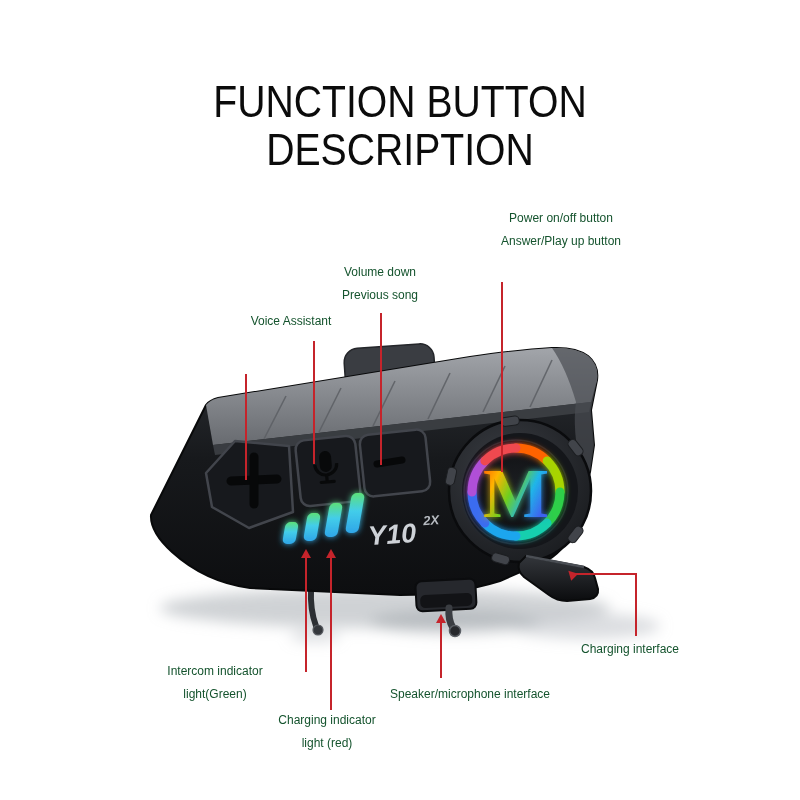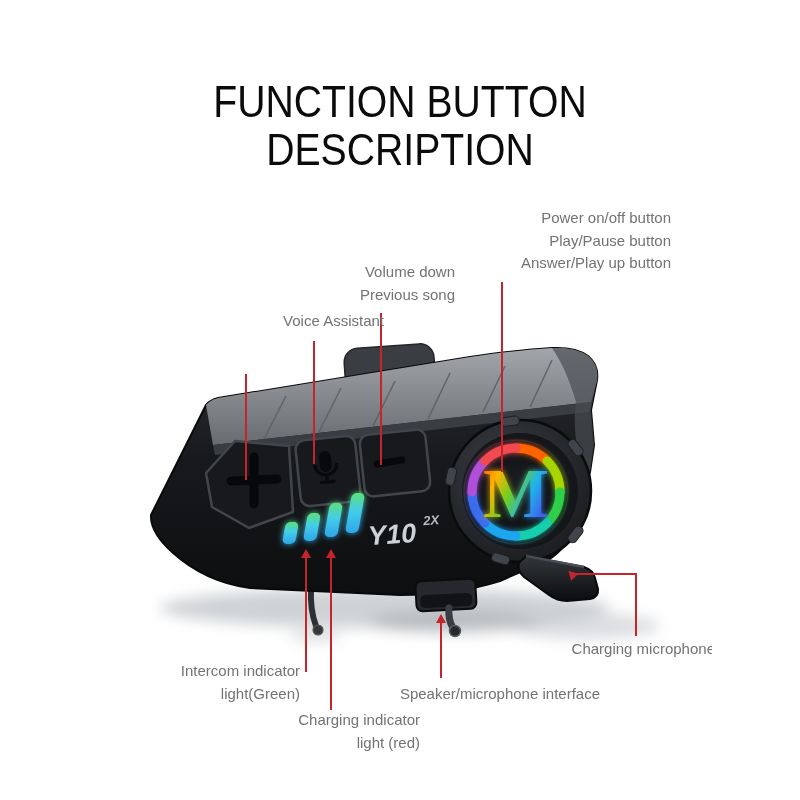--- a/index.html
+++ b/index.html
@@ -2,22 +2,22 @@
 <html><head>
 <meta charset="utf-8">
 <style>
   html,body{margin:0;padding:0;background:#ffffff;}
   #stage{position:relative;width:712px;height:800px;background:#ffffff;overflow:hidden;
          font-family:"Liberation Sans",sans-serif;}
   #device-svg{position:absolute;left:0;top:0;z-index:1;}
   .title{position:absolute;left:0;top:78px;width:800px;text-align:center;z-index:2;
          font-size:45px;line-height:48px;font-weight:400;color:#0b0b0b;
          transform:scaleX(0.87);transform-origin:400px 0;}
-  .callout{position:absolute;z-index:3;text-align:right;font-size:15px;line-height:22.5px;
-           color:#737373;}
+  .callout{position:absolute;z-index:3;text-align:center;font-size:12px;line-height:22.5px;
+           color:#14532d;}
   .cl{display:block;white-space:nowrap;}
   .rline{position:absolute;width:2px;background:#c5242b;z-index:2;}
   .rline-h{position:absolute;height:2px;background:#c5242b;z-index:2;}
   .arrow-up{position:absolute;width:0;height:0;z-index:2;
             border-left:5px solid transparent;border-right:5px solid transparent;
             border-bottom:9px solid #c5242b;}
   .arrow-upleft{position:absolute;width:0;height:0;z-index:2;
             border-top:5px solid transparent;border-bottom:5px solid transparent;
             border-right:9px solid #c5242b;transform:rotate(45deg);}
 </style>
@@ -221,46 +221,45 @@
   <div class="arrow-up" style="left:326px;top:549px"></div>
 
   <div class="rline" style="left:440px;top:621px;height:57px"></div>
   <div class="arrow-up" style="left:436px;top:614px"></div>
 
   <div class="rline-h" style="left:575px;top:573px;width:62px"></div>
   <div class="rline" style="left:635px;top:573px;height:63px"></div>
   <div class="arrow-upleft" style="left:567px;top:569px"></div>
 
 
-  <div class="callout" style="left:234px;top:310px;width:150px">
+  <div class="callout" style="left:216px;top:310px;width:150px">
     <span class="cl">Voice Assistant</span>
   </div>
 
   <div class="callout" style="left:305px;top:261px;width:150px">
     <span class="cl">Volume down</span>
     <span class="cl">Previous song</span>
   </div>
 
   <div class="callout" style="left:451px;top:207px;width:220px">
     <span class="cl">Power on/off button</span>
-    <span class="cl">Play/Pause button</span>
     <span class="cl">Answer/Play up button</span>
   </div>
 
   <div class="callout" style="left:545px;top:638px;width:170px">
-    <span class="cl">Charging microphone</span>
+    <span class="cl">Charging interface</span>
   </div>
 
   <div class="callout" style="left:340px;top:683px;width:260px">
     <span class="cl">Speaker/microphone interface</span>
   </div>
 
   <div class="callout" style="left:130px;top:660px;width:170px">
     <span class="cl">Intercom indicator</span>
     <span class="cl">light(Green)</span>
   </div>
 
-  <div class="callout" style="left:250px;top:709px;width:170px">
+  <div class="callout" style="left:242px;top:709px;width:170px">
     <span class="cl">Charging indicator</span>
     <span class="cl">light (red)</span>
   </div>
 
 </div>
 
 </body></html>

